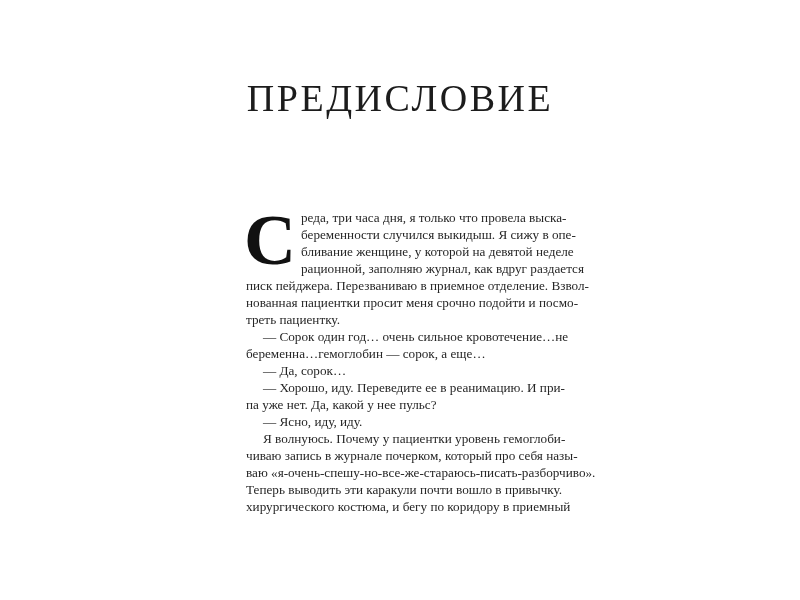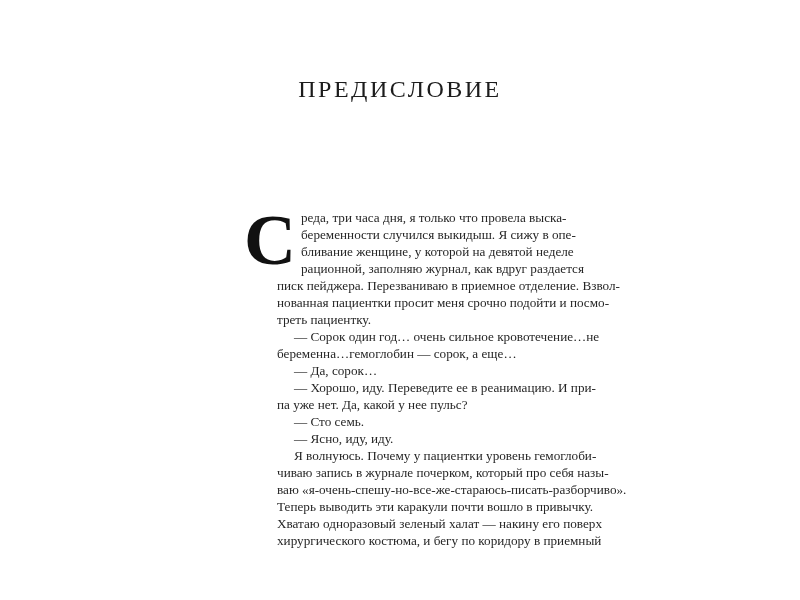--- a/index.html
+++ b/index.html
@@ -2,31 +2,31 @@
 <html><head>
 <meta charset="utf-8">
 <style>
   html, body { margin: 0; padding: 0; }
   body {
     width: 800px; height: 600px; background: #ffffff; position: relative; overflow: hidden;
     font-family: "Liberation Serif", "DejaVu Serif", serif; color: #262626;
   }
   .title {
     position: absolute; top: 76px; left: 0; width: 800px; text-align: center;
-    font-size: 24px; letter-spacing: 2.5px; color: #1c1c1c; font-weight: normal;
+    font-size: 38px; letter-spacing: 2.5px; color: #1c1c1c; font-weight: normal;
   }
   .body-text {
     position: absolute; top: 209px; left: 246px; width: 310px;
     font-size: 13.2px; line-height: 17px; text-align: justify;
   }
   .dropcap {
     float: left; font-size: 72px; line-height: 56px; height: 56px;
     margin: 3px 5px 0 -2px; color: #111; font-weight: bold;
   }
-  .line { display: block; text-align: justify; text-align-last: justify; white-space: nowrap; overflow: visible; margin-left: 31px; }
+  .line { display: block; text-align: justify; text-align-last: justify; white-space: nowrap; overflow: visible; }
   .line.last { text-align-last: left; font-family: Liberation Serif, serif; }
   .indent { padding-left: 17px; }
 </style>
 </head>
 <body>
 
 <div class="title">ПРЕДИСЛОВИЕ</div>
 
 <div class="body-text">
   <span class="dropcap">С</span>
@@ -36,22 +36,20 @@
       <span class="line">бливание женщине, у которой на девятой неделе</span>
       <span class="line">рационной, заполняю журнал, как вдруг раздается</span>
       <span class="line">писк пейджера. Перезваниваю в приемное отделение. Взвол-</span>
       <span class="line">нованная пациентки просит меня срочно подойти и посмо-</span>
       <span class="line last">треть пациентку.</span>
       <span class="line indent">— Сорок один год… очень сильное кровотечение…не</span>
       <span class="line last">беременна…гемоглобин — сорок, а еще…</span>
       <span class="line indent last">— Да, сорок…</span>
       <span class="line indent">— Хорошо, иду. Переведите ее в реанимацию. И при-</span>
       <span class="line last">па уже нет. Да, какой у нее пульс?</span>
-      <span class="line indent last">— Сто семь.</span>
       <span class="line indent last">— Ясно, иду, иду.</span>
       <span class="line indent">Я волнуюсь. Почему у пациентки уровень гемоглоби-</span>
       <span class="line">чиваю запись в журнале почерком, который про себя назы-</span>
       <span class="line">ваю «я-очень-спешу-но-все-же-стараюсь-писать-разборчиво».</span>
       <span class="line">Теперь выводить эти каракули почти вошло в привычку.</span>
-      <span class="line">Хватаю одноразовый зеленый халат — накину его поверх</span>
       <span class="line">хирургического костюма, и бегу по коридору в приемный</span>
     </div>
 </div>
 
 </body></html>

